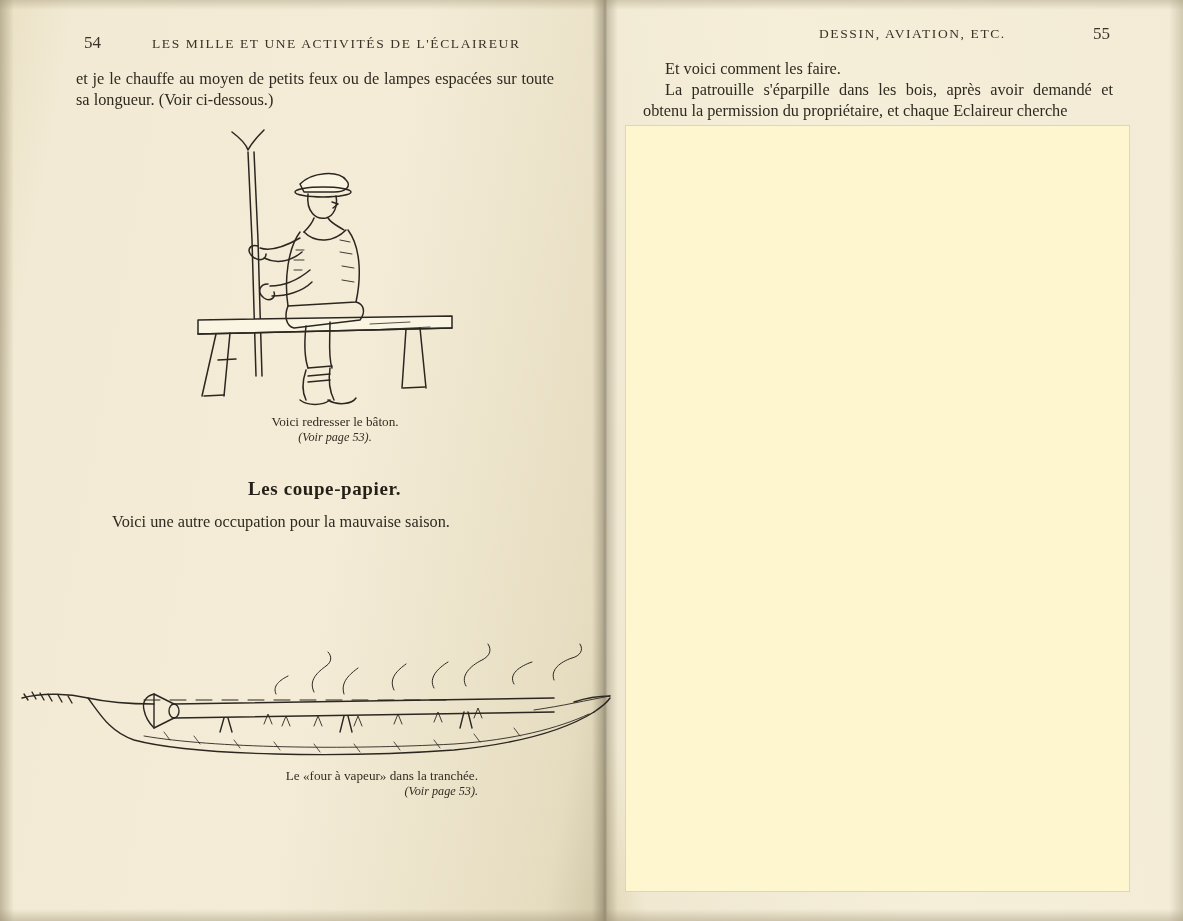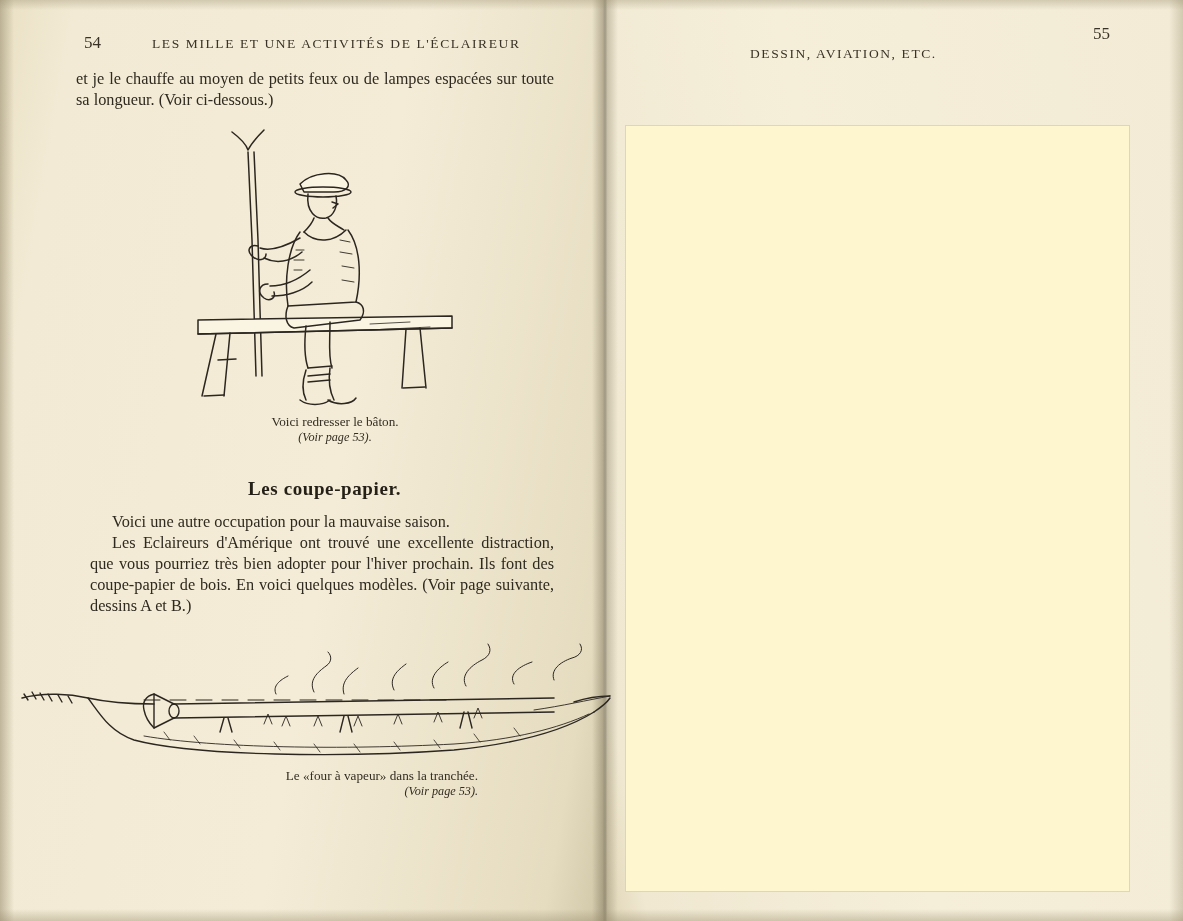--- a/index.html
+++ b/index.html
@@ -199,21 +199,20 @@
 
   <div class="caption" style="left:190px; top:414px; width:290px;">
     <div>Voici redresser le bâton.</div>
     <div class="ital">(Voir page 53).</div>
   </div>
 
   <div class="section-title" style="left:248px; top:478px;">Les coupe-papier.</div>
 
   <div class="body-text" style="left:90px; top:511px; width:464px;">
     <p class="indent">Voici une autre occupation pour la mauvaise saison.</p>
-    <p class="indent">Les Eclaireurs d'Amérique ont trouvé une excellente distraction, que vous pourriez très bien adopter pour l'hiver prochain. Ils font des coupe-papier de bois. En voici quelques modèles. (Voir page suivante, dessins A et B.)</p>
   </div>
 
   <div class="figure" style="left:14px; top:636px;">
     <svg width="600" height="130" viewBox="0 0 600 130">
       <g fill="none" stroke="#2b2620" stroke-width="1.4" stroke-linecap="round" stroke-linejoin="round">
 
         <path d="M8 62 C 30 56, 56 58, 74 62 C 92 66, 110 68, 140 68"></path>
         <path d="M10 58 l 4 6 M18 56 l 4 7 M26 57 l 4 7 M34 58 l 4 7 M44 59 l 4 7 M54 60 l 4 7"></path>
 
         <path d="M74 62 C 86 78, 96 96, 120 104 C 180 120, 330 122, 440 114 C 500 108, 548 96, 580 76"></path>
@@ -250,20 +249,24 @@
         <path d="M250 88 l 4 -10 l 4 10 M268 90 l 4 -10 l 4 10 M300 90 l 4 -10 l 4 10 M340 90 l 4 -10 l 4 10 M380 88 l 4 -10 l 4 10 M420 86 l 4 -10 l 4 10 M460 82 l 4 -10 l 4 10" stroke-width="0.9"></path>
       </g>
     </svg>
   </div>
 
   <div class="caption" style="left:178px; top:768px; width:300px;text-align:right;">
     <div>Le «four à vapeur» dans la tranchée.</div>
     <div class="ital">(Voir page 53).</div>
   </div>
 
-  <div class="running-head" style="left:750px; top:26px;margin-top:20px;">DESSIN, AVIATION, ETC.</div>
+  <div class="running-head" style="left:819px; top:26px;">DESSIN, AVIATION, ETC.</div>
 
   <div class="folio" style="left:1093px; top:24px;">55</div>
 
+  <div class="body-text" style="left:643px; top:58px; width:470px;">
+    <p class="indent">Et voici comment les faire.</p>
+    <p class="indent">La patrouille s'éparpille dans les bois, après avoir demandé et obtenu la permission du propriétaire, et chaque Eclaireur cherche</p>
+  </div>
 
   <div class="overlay-panel" style="left:626px; top:126px; width:503px; height:765px;"></div>
 
 </div>
 
 </body></html>

